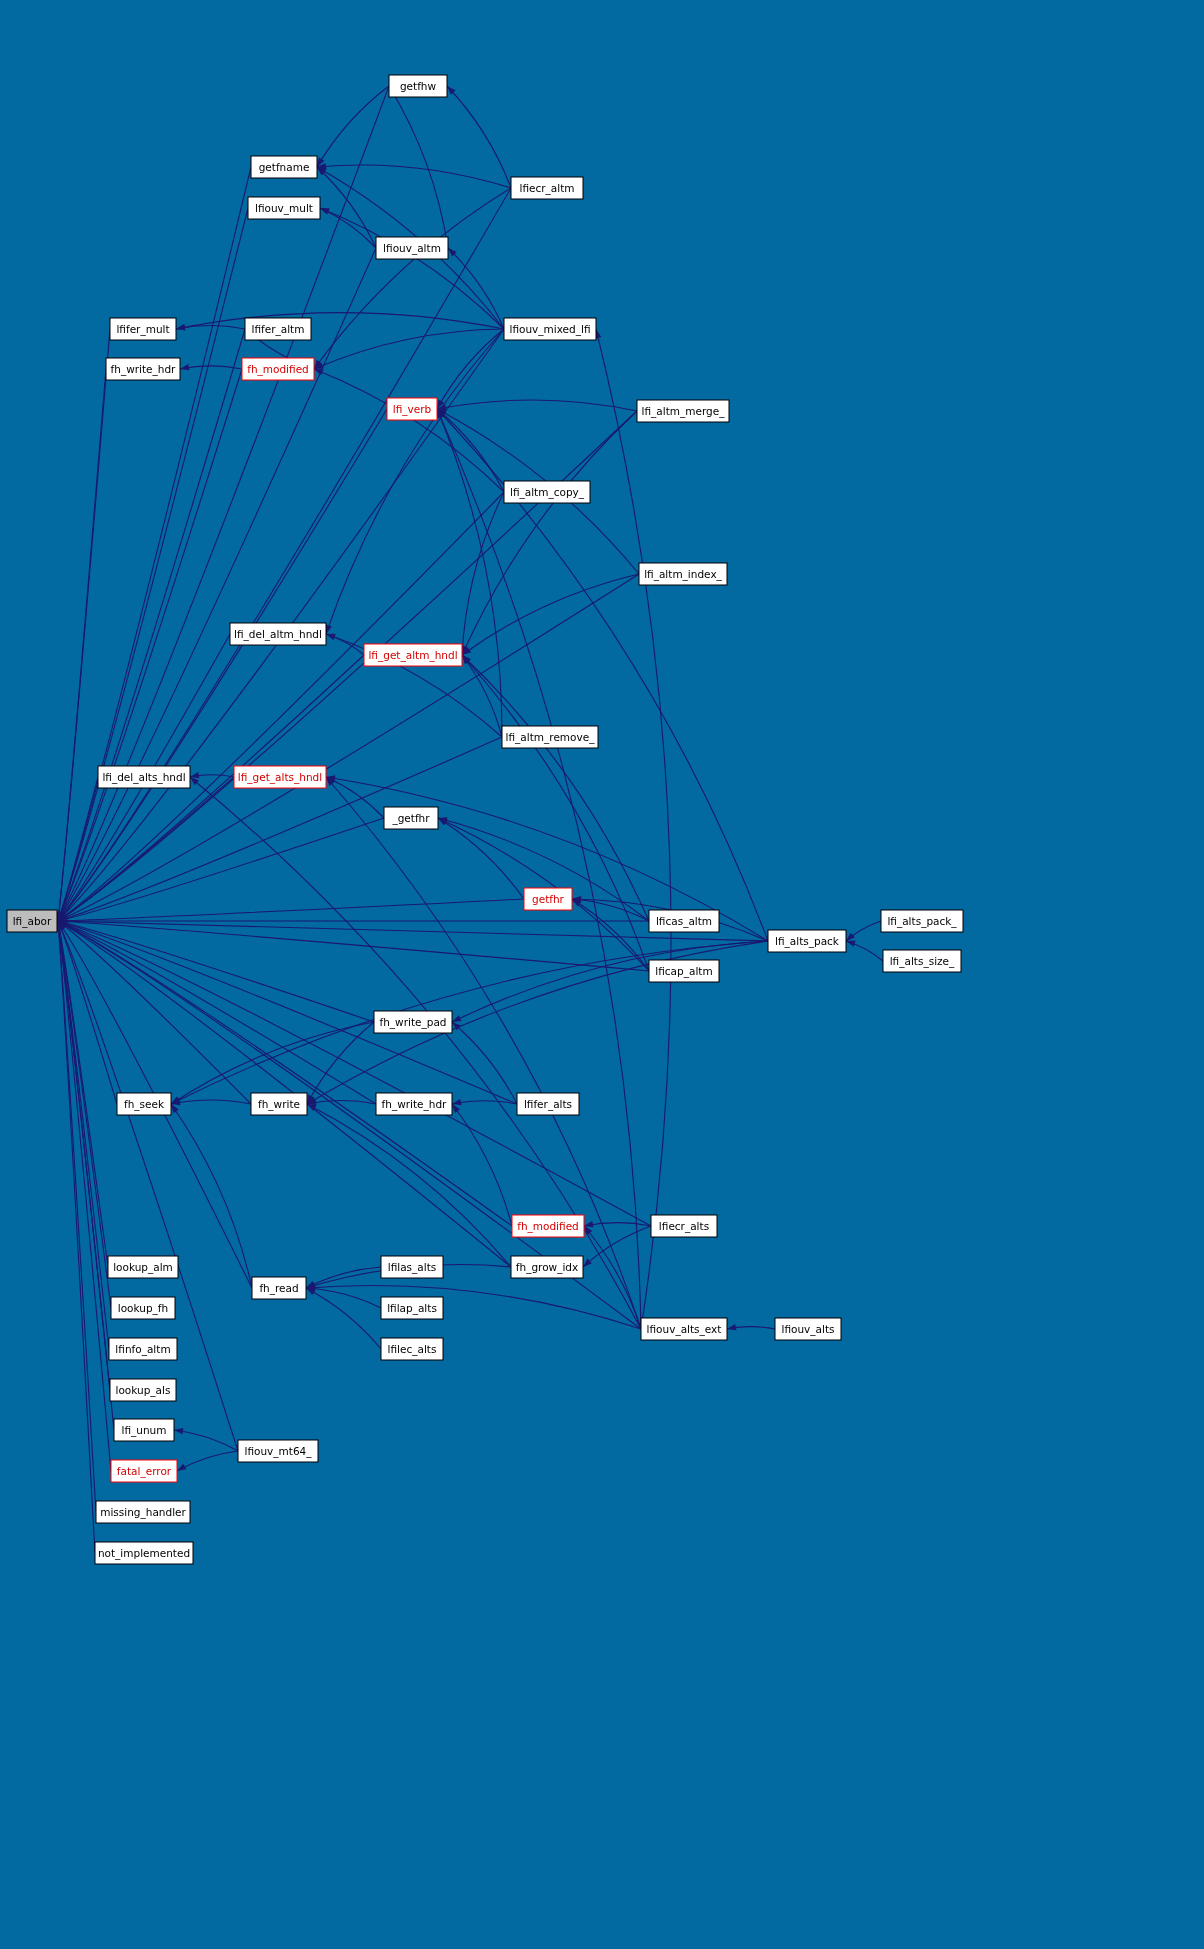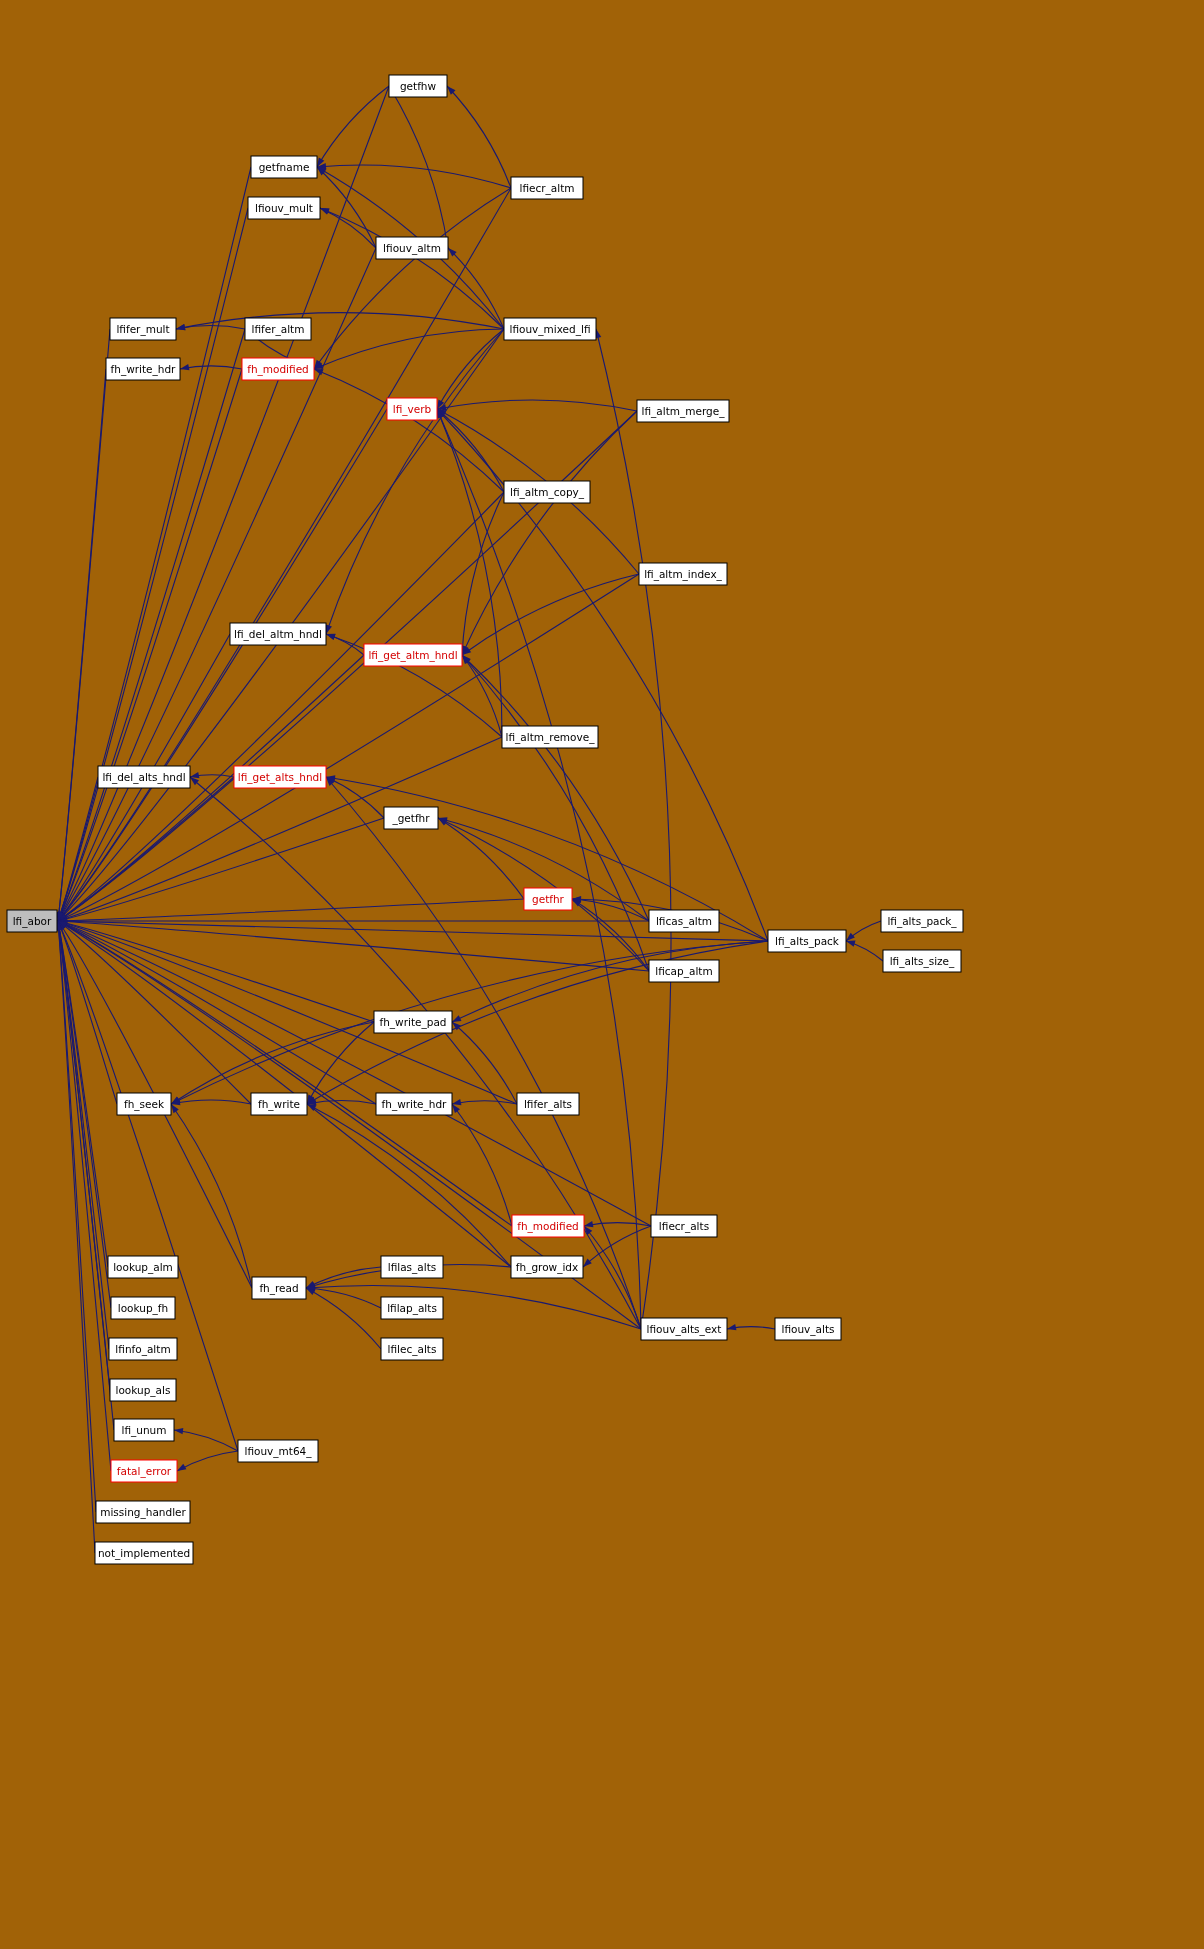--- a/index.html
+++ b/index.html
@@ -1,16 +1,16 @@
 <!DOCTYPE html>
 <html><head>
 <meta charset="utf-8">
 <style>
   html,body{margin:0;padding:0;background:#ffffff;}
-  .graph-wrap{width:1204px;height:1949px;position:relative;background:#a16207;}
+  .graph-wrap{width:1204px;height:1949px;position:relative;background:#0369a1;}
   svg{display:block;}
   svg text{font-family:"DejaVu Sans","Liberation Sans",sans-serif;font-size:10.5px;}
   svg path{shape-rendering:geometricPrecision;}
 </style>
 </head>
 <body>
 
 <div class="graph-wrap">
   <svg id="graph-svg" width="1204" height="1949" viewBox="0 0 1204 1949" xmlns="http://www.w3.org/2000/svg">
       <g>

